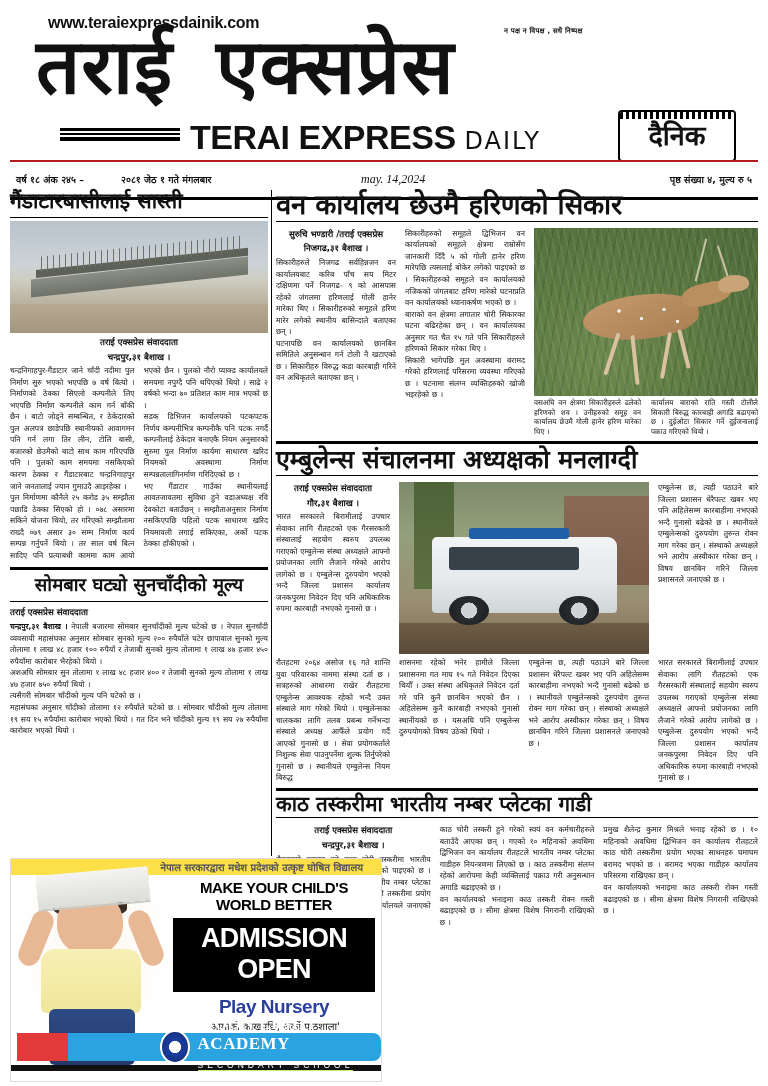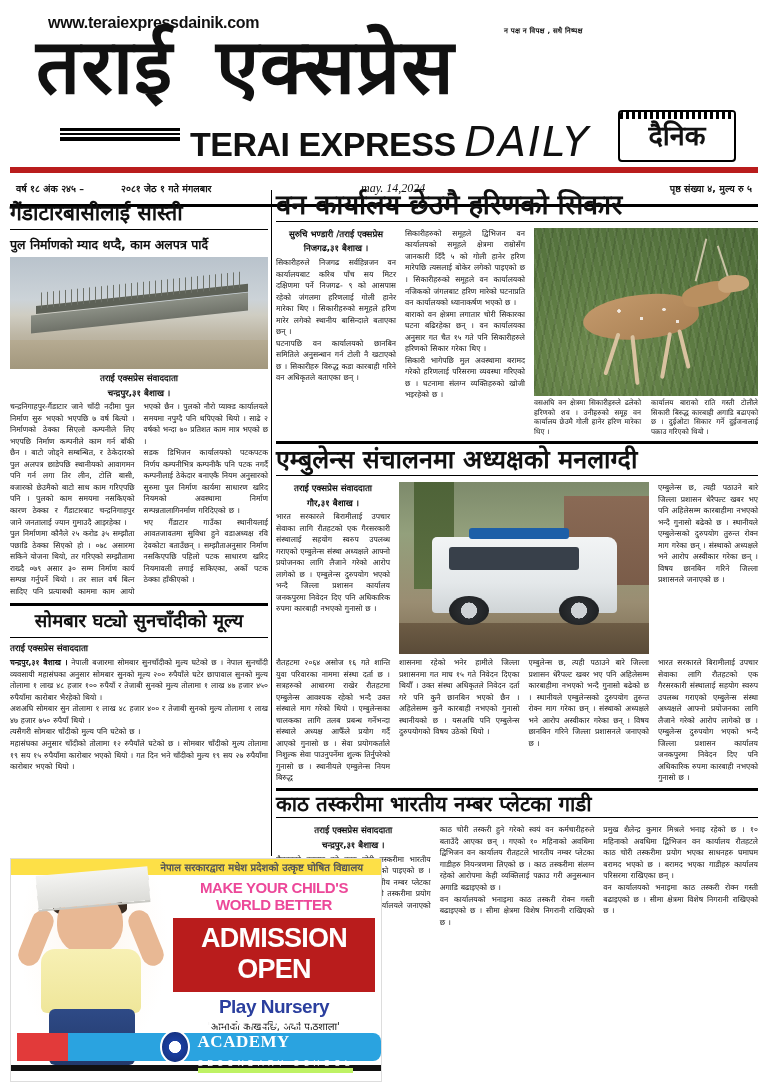--- a/index.html
+++ b/index.html
@@ -37,54 +37,54 @@
   .rule-stack { position:absolute; left:50px; top:128px; width:120px; }
   .rule-stack div { background:#000; margin-bottom:2px; }
   .r1 { height:3px; } .r2 { height:2px; } .r3 { height:4px; }
   .title-en {
     position:absolute; left:180px; top:118px;
     font-family:"Liberation Sans", sans-serif;
     font-size:34px; font-weight:bold; letter-spacing:-0.5px;
   }
   .title-en .daily {
     font-family:"DejaVu Sans", sans-serif;
-    font-weight:400; font-style:italic; font-size:41px; letter-spacing:2px;
+    font-weight:400; font-size:24px; letter-spacing:2px;
   }
   .dainik-badge {
     position:absolute; right:22px; top:110px;
     width:118px; height:52px;
     border:2px solid #000; border-radius:4px;
     font-family:"DejaVu Sans", sans-serif; font-weight:bold;
     font-size:27px; text-align:center; line-height:48px;
     overflow:hidden;
   }
   .dainik-badge::before{
     content:""; position:absolute; left:0; top:0; right:0; height:7px;
     background:repeating-linear-gradient(90deg,#000 0 3px,#fff 3px 6px);
   }
 
   
   .datebar {
-    position:absolute; left:10px; right:10px; top:167px; height:40px;
-    border-top:6px solid #b91c1c; border-bottom:3px solid #000;
+    position:absolute; left:10px; right:10px; top:160px; height:40px;
+    border-top:2px solid #b91c1c; border-bottom:3px solid #000;
     display:flex; align-items:center;
     font-family:"DejaVu Sans", sans-serif; font-size:9.5px; font-weight:600;
     padding:0 6px;
   }
   .datebar .seg { white-space:nowrap; }
   .datebar .s1 { width:105px; }
   .datebar .s2 { width:190px; }
   .datebar .s3 { flex:1; text-align:left; padding-left:50px;
     font-family:"Liberation Serif", serif; font-style:italic; font-size:12px; font-weight:400;}
   .datebar .s4 { text-align:right; }
 
   
   .body-grid { position:absolute; left:10px; top:190px; right:10px; bottom:4px; }
 
-  .col-left  { position:absolute; left:0;   top:12px; width:258px; }
+  .col-left  { position:absolute; left:0;   top:0; width:258px; }
   .col-right { position:absolute; left:266px; top:0; right:0; }
 
   .vdiv { position:absolute; top:0; bottom:0; width:1px; background:#000; }
 
   
   .hl {
     font-family:"DejaVu Sans", sans-serif;
     font-weight:bold; line-height:1.05; letter-spacing:0px;
   }
   .hl-lead-left { font-size:21px; padding-bottom:2px; }
@@ -267,26 +267,26 @@
     background:#e8b894; border-radius:11px; transform:rotate(22deg);
   }
   .kid-arm-r{
     position:absolute; left:116px; top:34px; width:22px; height:58px;
     background:#e8b894; border-radius:11px; transform:rotate(-22deg);
   }
   .ad-right{
     position:absolute; left:162px; right:6px; top:2px; bottom:0;
   }
   .ad-h1{
-    color:#ec4899; font-family:"Liberation Sans", sans-serif;
+    color:#000000; font-family:"Liberation Sans", sans-serif;
     font-weight:bold; font-size:15px; letter-spacing:-0.4px;
     text-align:center; padding-top:2px;
   }
   .ad-band{
-    margin-top:5px; background:#b91c1c; color:#fff;
+    margin-top:5px; background:#000000; color:#fff;
     font-family:"Liberation Sans", sans-serif; font-weight:bold;
     font-size:27px; letter-spacing:-0.8px; text-align:center;
     padding:5px 0 7px 0;
   }
   .ad-h2{
     color:#2b3f9e; font-family:"Liberation Sans", sans-serif; font-weight:bold;
     font-size:19px; text-align:center; padding:4px 0 1px 0; letter-spacing:-0.5px;
   }
   .ad-np{
     font-family:"DejaVu Sans", sans-serif; font-size:10px; text-align:center;
@@ -306,21 +306,21 @@
     background:radial-gradient(circle,#fff 0 30%,#1b3fa0 31%,#122b73 100%);
     border:2px solid #fff;
   }
   .ad-school{ color:#fff; padding-left:8px; }
   .ad-school .n1{
     font-family:"Liberation Serif", serif; font-weight:bold; font-size:17px;
     letter-spacing:0.5px;
   }
   .ad-school .n2{
     font-family:"Liberation Sans", sans-serif; font-size:8.5px;
-    letter-spacing:4px; border-bottom:5px solid #bef264; display:inline-block;
+    letter-spacing:4px; border-bottom:1px solid #bef264; display:inline-block;
   }
   .ad-school .n3{
     font-family:"Liberation Serif", serif; font-size:7px; padding-top:1px;
   }
   .ad-blackbar{ height:6px; background:#111; }
 </style>
 </head>
 <body>
 
 <div class="page">
@@ -351,21 +351,20 @@
   </div>
 
   <div class="body-grid">
     <div class="vdiv" style="left:261px;top:0;height:666px;"></div>
 
     <div class="col-left">
 
       <div>
         <div class="hl hl-lead-left">गैंडाटारबासीलाई सास्ती</div>
         <div class="hr-thin"></div>
-        <div class="sub-left">पुल निर्माणको म्याद थप्दै, काम अलपत्र पार्दै</div>
         <div class="photo ph-bridge">
           <div class="ground"></div>
             <div class="span"></div>
             <div class="deck"></div>
             <div class="rods"></div>
         </div>
         <div style="height:3px"></div>
         <div class="byline">तराई एक्सप्रेस संवाददाता</div>
         <div class="byline">चन्द्रपुर,३१ बैशाख ।</div>
         <div class="txt cols2">

